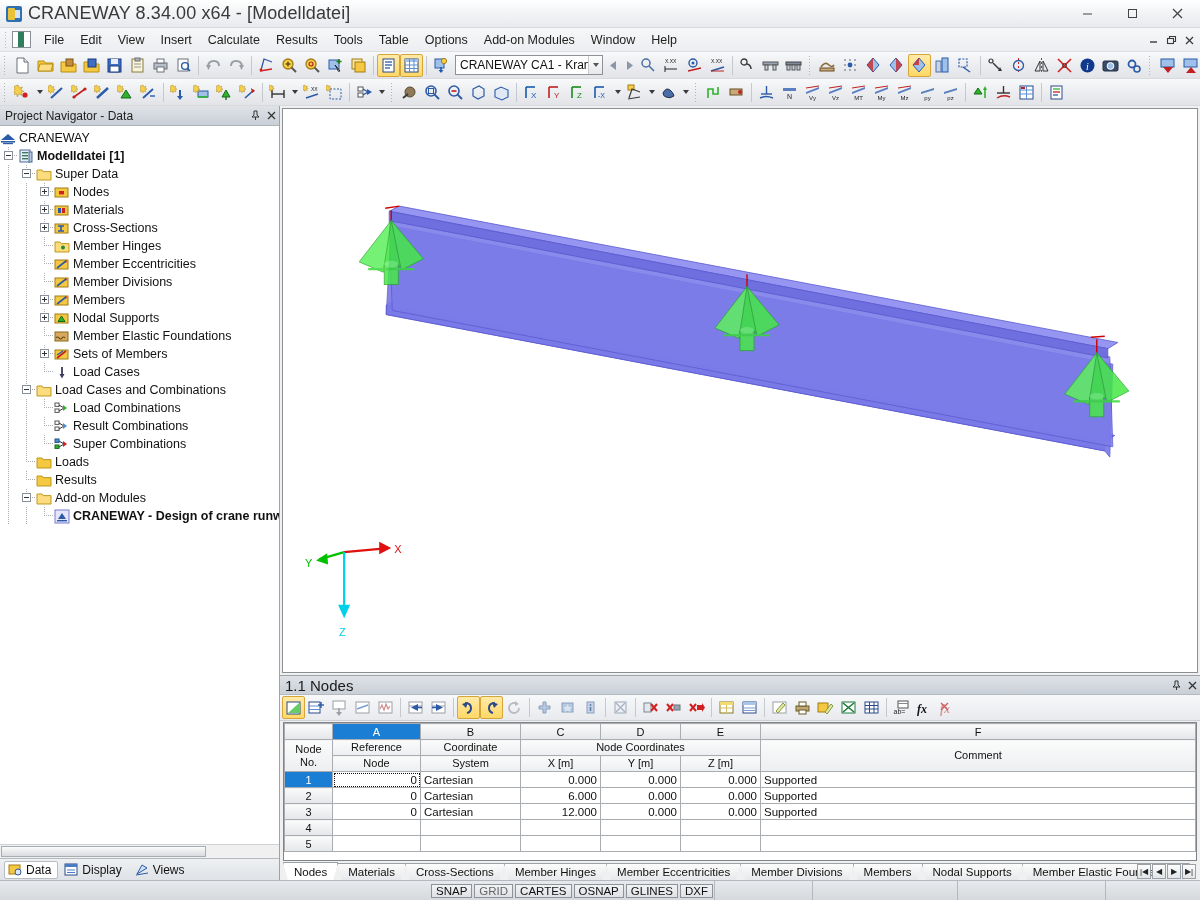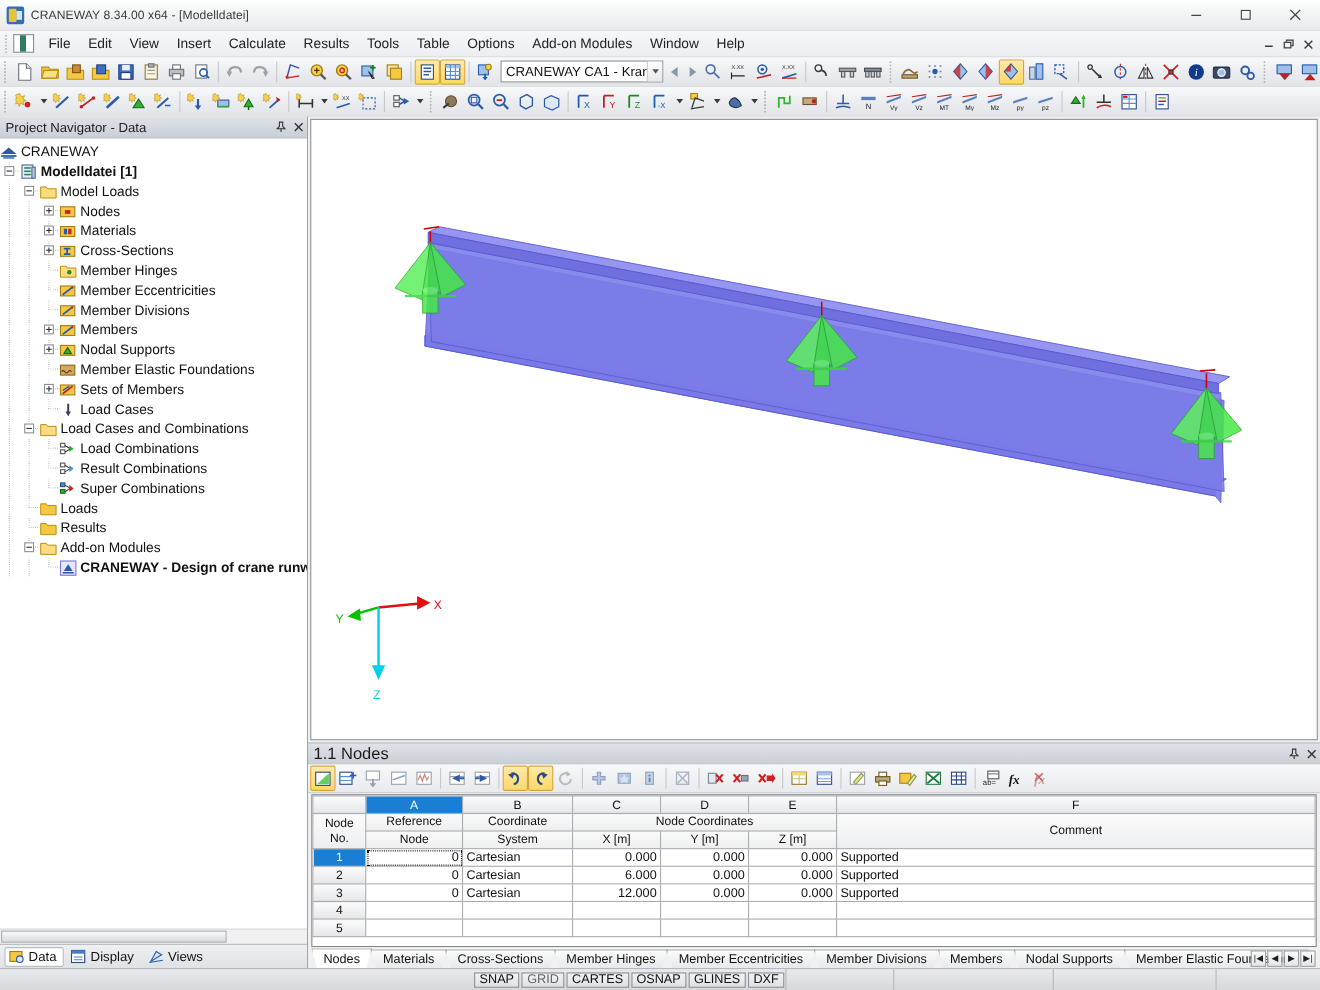--- a/index.html
+++ b/index.html
@@ -35,21 +35,21 @@
   }
   .title-icon::before {
     content: ""; position: absolute; left: 2px; top: 2px;
     width: 7px; height: 12px; background: #e8c33a; border-radius: 1px;
   }
   .title-icon::after {
     content: ""; position: absolute; right: 2px; top: 4px;
     width: 5px; height: 8px; background: #ffffff; opacity: .8;
   }
   .title-text {
-    font-size: 11px; color: #3a3a3a; letter-spacing: .1px;
+    font-size: 18px; color: #3a3a3a; letter-spacing: .1px;
   }
   .title-spacer { flex: 1 1 auto; }
   .win-btns { display: flex; height: 28px; }
   .win-btn {
     width: 45px; height: 28px;
     display: flex; align-items: center; justify-content: center;
     color: #444; font-size: 13px;
   }
   .win-btn svg { display:block; }
 
@@ -1059,21 +1059,21 @@
               <div class="dotline-v"></div>
             </div>
             <div class="tw">
               <div class="dotline-h"></div>
               <div class="dotline-v" style="bottom: auto; height: 9px;"></div>
               <div class="expander"></div>
             </div>
             <span class="ticon"><svg width="16" height="15" viewBox="0 0 16 15">
                 <path d="M1 3 h5 l1.2 1.6 H15 V13 H1 Z" fill="#fbdc7f" stroke="#b8900f" stroke-width=".9"></path>
               </svg></span>
-            <span>Model Loads</span>
+            <span>Super Data</span>
           </div>
           <div class="tree-row">
             <div class="tw">
               <div class="dotline-v"></div>
             </div>
             <div class="tw">
               <div class="dotline-v"></div>
             </div>
             <div class="tw">
               <div class="dotline-h"></div>

